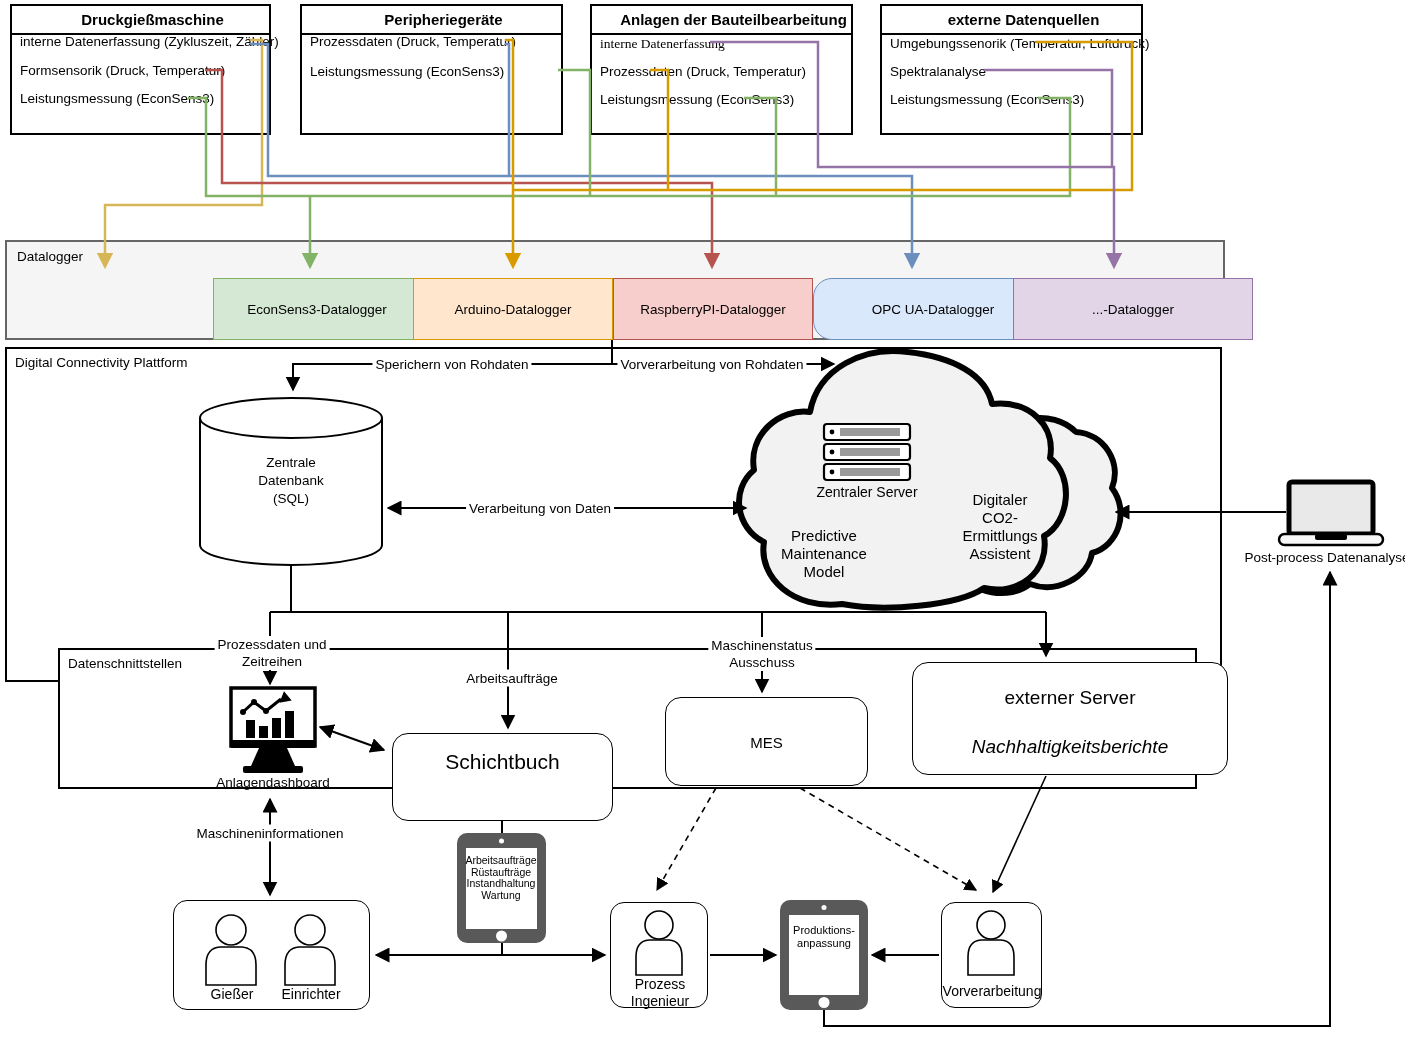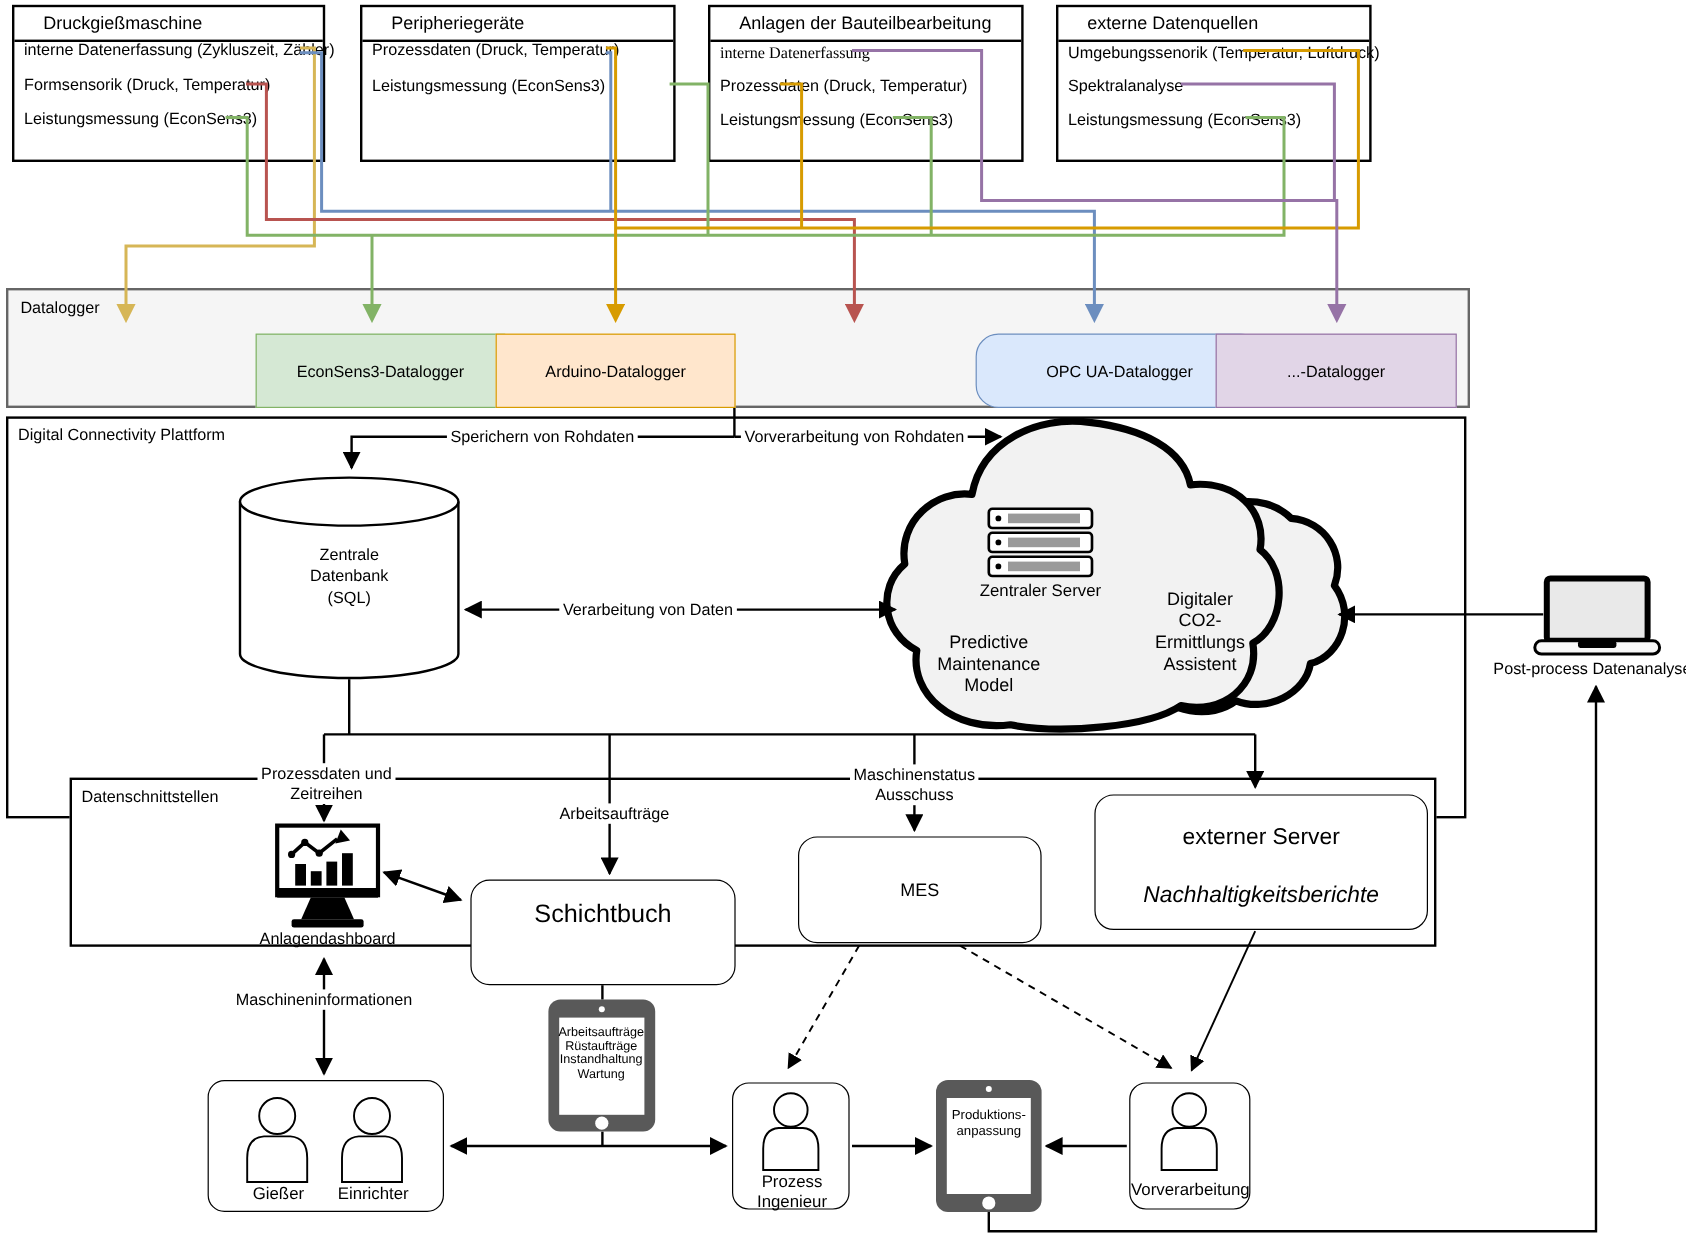--- a/index.html
+++ b/index.html
@@ -1,18 +1,18 @@
 <!DOCTYPE html>
 <html><head>
 <meta charset="utf-8">
 <style>
   html,body{margin:0;padding:0;background:#fff;}
   #canvas{position:relative;width:1405px;height:1040px;font-family:"Liberation Sans",sans-serif;color:#000;overflow:hidden;background:#fff;}
   .srcbox{position:absolute;border:2px solid #000;background:#fff;box-sizing:border-box;}
-  .srchdr{height:27px;line-height:27px;text-align:left;font-weight:normal;font-size:15px;border-bottom:2px solid #000;padding-left:24px;}
+  .srchdr{height:27px;line-height:27px;text-align:center;font-weight:bold;font-size:15px;border-bottom:2px solid #000;padding-left:24px;}
   .srcitem{position:absolute;left:8px;font-size:13.5px;white-space:nowrap;}
   .band{position:absolute;left:5px;top:240px;width:1220px;height:100px;background:#F5F5F5;border:2px solid #666;box-sizing:border-box;}
   .bandlbl{position:absolute;left:10px;top:7px;font-size:13.5px;}
   .logger{position:absolute;top:36px;height:62px;box-sizing:border-box;border:1px solid #999;display:flex;align-items:center;justify-content:center;font-size:13.5px;}
   .bigbox{position:absolute;border:2px solid #000;background:#fff;box-sizing:border-box;}
   .bigboxlbl{position:absolute;left:8px;top:6px;font-size:13.5px;}
   .node{position:absolute;border:1.5px solid #000;border-radius:16px;background:#fff;box-sizing:border-box;text-align:center;}
   .c{position:absolute;transform:translate(-50%,-50%);text-align:center;white-space:nowrap;font-size:13.5px;line-height:17px;}
   .wbg{background:#fff;padding:0 3px;}
   svg{position:absolute;left:0;top:0;pointer-events:none;}
@@ -50,41 +50,42 @@
     <div class="srchdr">externe Datenquellen</div>
     <div class="srcitem" style="top:30px;">Umgebungssenorik (Temperatur, Luftdruck)</div>
     <div class="srcitem" style="top:58px;">Spektralanalyse</div>
     <div class="srcitem" style="top:86px;">Leistungsmessung (EconSens3)</div>
   </div>
 
   <div class="band">
     <div class="bandlbl">Datalogger</div>
     <div class="logger" style="left: 206px; width: 208px; background: rgb(213, 232, 212); border-color: rgb(130, 179, 102);">EconSens3-Datalogger</div>
     <div class="logger" style="left: 406px; width: 200px; background: rgb(255, 230, 204); border-color: rgb(215, 155, 0);">Arduino-Datalogger</div>
+    <div class="logger" style="left: 606px; width: 200px; background: rgb(248, 206, 204); border-color: rgb(184, 84, 80);">RaspberryPI-Datalogger</div>
     <div class="logger" style="left: 806px; width: 240px; background: rgb(218, 232, 252); border-color: rgb(108, 142, 191); border-radius: 19px;">OPC UA-Datalogger</div>
-    <div class="logger" style="left: 1006px; width: 201px; background: rgb(225, 213, 231); border-color: rgb(150, 115, 166); text-align: right;">...-Datalogger</div>
+    <div class="logger" style="left: 1006px; width: 240px; background: rgb(225, 213, 231); border-color: rgb(150, 115, 166); text-align: right;">...-Datalogger</div>
   </div>
 
   <div class="bigbox" style="left:5px;top:347px;width:1217px;height:335px;">
     <div class="bigboxlbl">Digital Connectivity Plattform</div>
   </div>
 
   <div class="bigbox" style="left:58px;top:648px;width:1139px;height:141px;">
     <div class="bigboxlbl">Datenschnittstellen</div>
   </div>
 
   <div class="node" style="left:392px;top:733px;width:221px;height:88px;">
     <div class="schicht-txt">
       <div>Schichtbuch</div>
     </div>
   </div>
   <div class="node" style="left:665px;top:697px;width:203px;height:89px;">
     <div class="mes-txt">MES</div>
   </div>
-  <div class="node" style="left:912px;top:662px;width:278px;height:113px;">
+  <div class="node" style="left:912px;top:662px;width:316px;height:113px;">
     <div class="ext-title">externer Server</div>
     <div class="ext-sub">Nachhaltigkeitsberichte</div>
   </div>
   <div class="node" style="left:173px;top:900px;width:197px;height:110px;border-radius:14px;">
     <div class="plabel" style="left:58px;top:93px;">Gießer</div>
     <div class="plabel" style="left:137px;top:93px;">Einrichter</div>
   </div>
   <div class="node" style="left:610px;top:902px;width:98px;height:106px;border-radius:14px;">
     <div class="plabel" style="left:49px;top:81px;">Prozess</div>
     <div class="plabel" style="left:49px;top:98px;">Ingenieur</div>

